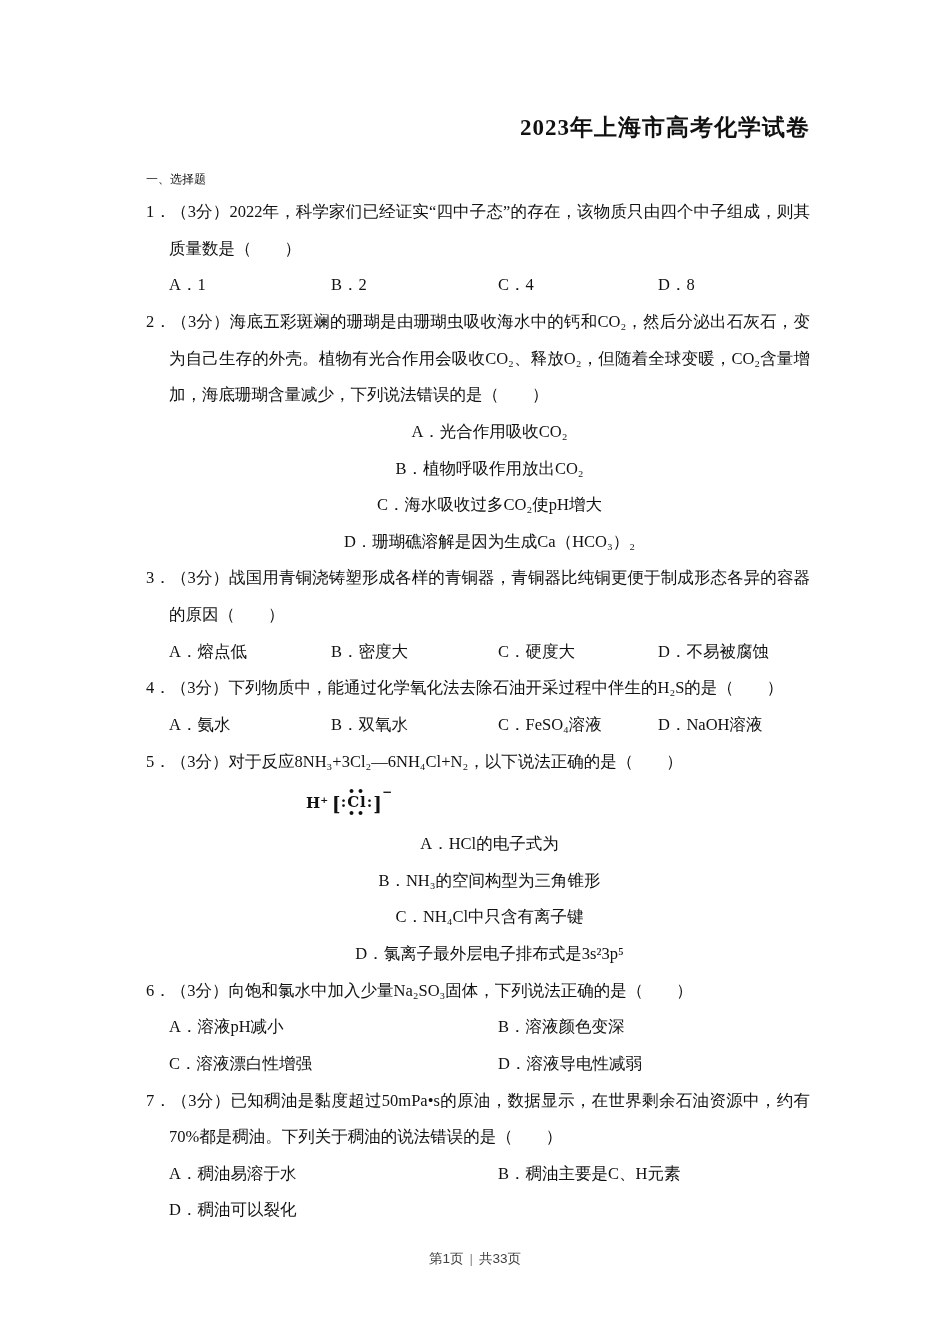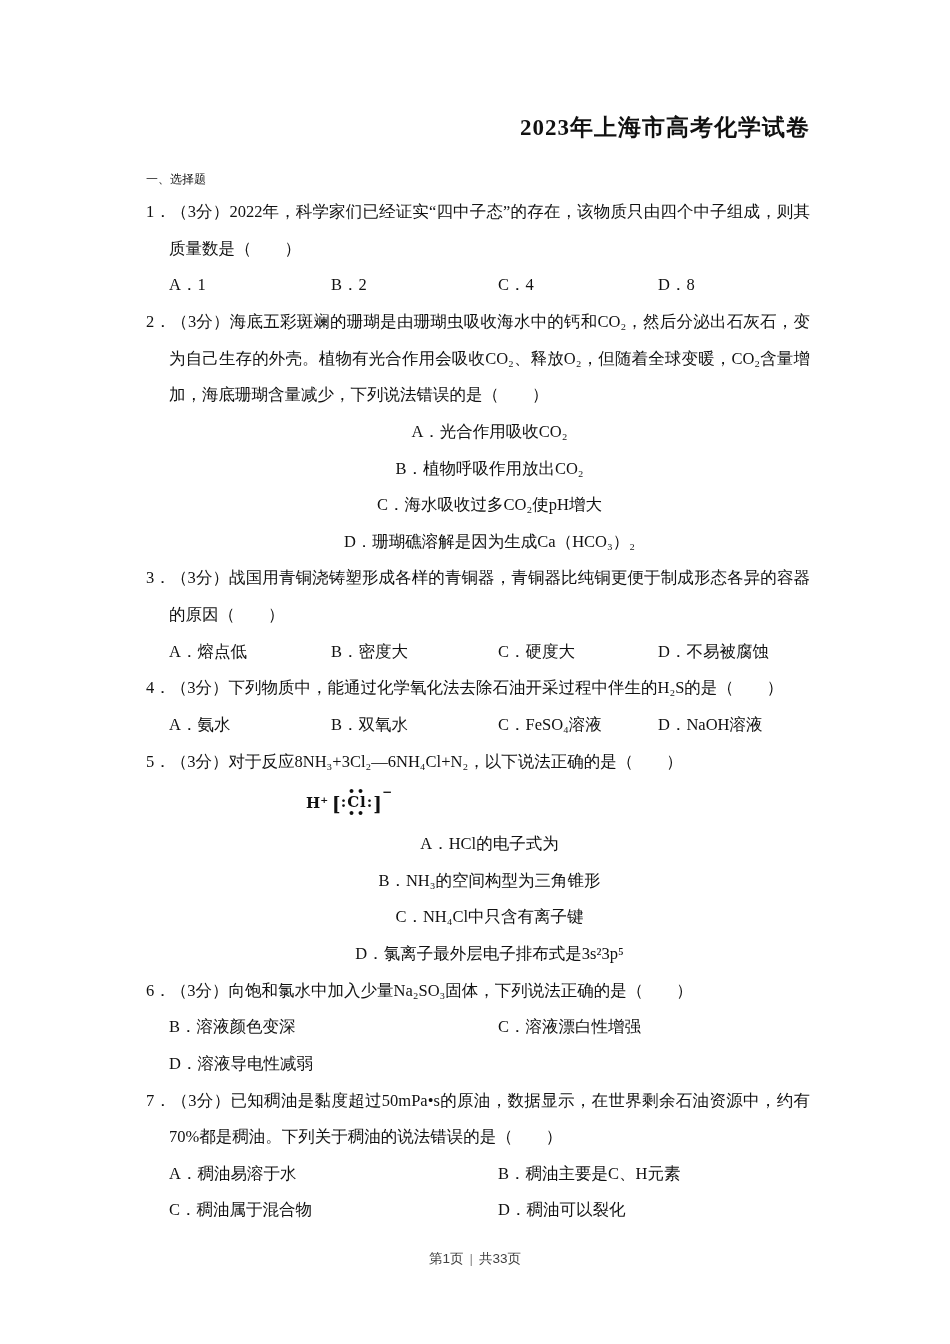--- a/index.html
+++ b/index.html
@@ -119,32 +119,32 @@
       <span class="opt">A．HCl的电子式为</span>
       <span class="opt">B．NH₃的空间构型为三角锥形</span>
       <span class="opt">C．NH₄Cl中只含有离子键</span>
       <span class="opt">D．氯离子最外层电子排布式是3s²3p⁵</span>
     </div>
   </div>
 
   <div class="question">
     <p class="stem"><span class="qnum">6．</span><span>（3分）向饱和氯水中加入少量Na₂SO₃固体，下列说法正确的是（　　）</span></p>
     <div class="opts opts-2">
+      <span class="opt">A．溶液pH减小</span>
       <span class="opt">B．溶液颜色变深</span>
       <span class="opt">C．溶液漂白性增强</span>
       <span class="opt">D．溶液导电性减弱</span>
     </div>
   </div>
 
   <div class="question">
     <p class="stem"><span class="qnum">7．</span><span>（3分）已知稠油是黏度超过50mPa•s的原油，数据显示，在世界剩余石油资源中，约有70%都是稠油。下列关于稠油的说法错误的是（　　）</span></p>
     <div class="opts opts-2">
       <span class="opt">A．稠油易溶于水</span>
       <span class="opt">B．稠油主要是C、H元素</span>
-      <span class="opt">C．稠油属于混合物</span>
       <span class="opt">D．稠油可以裂化</span>
     </div>
   </div>
 
   <div class="footer">
     <span>第1页</span><span class="sep">|</span><span>共33页</span>
   </div>
 
 </div>
 

